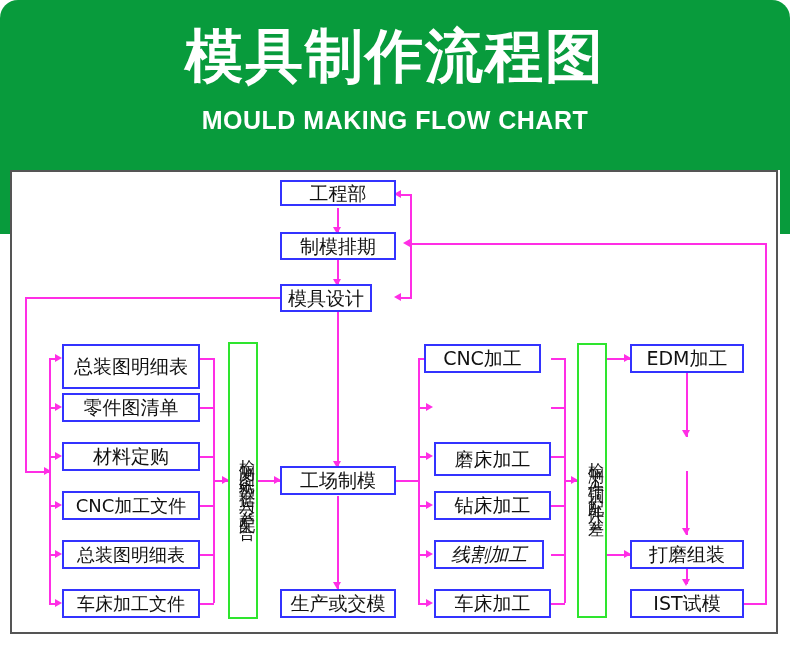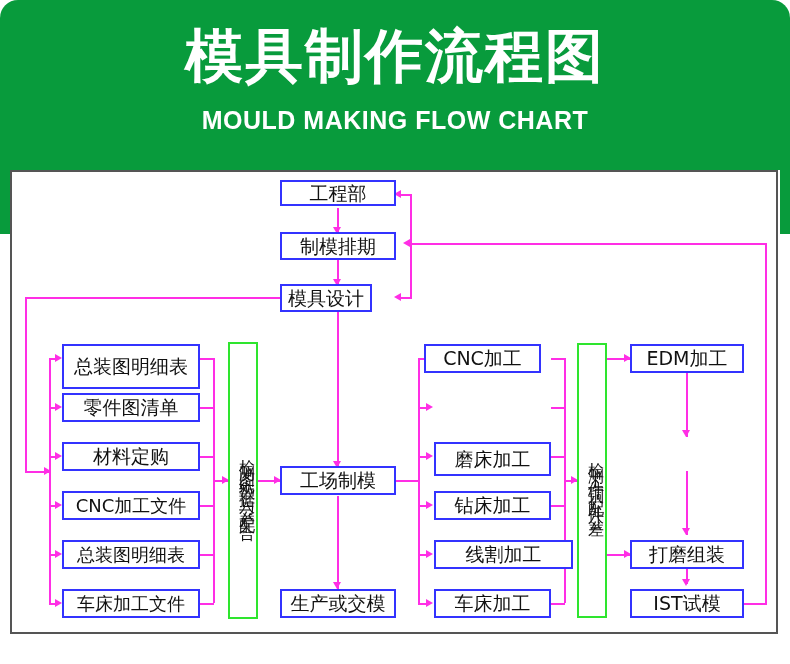--- a/index.html
+++ b/index.html
@@ -196,21 +196,21 @@
   <div class="node small" style="left:62px;top:589px;width:138px;height:29px;">车床加工文件</div>
 
   <div class="node vert" style="left:228px;top:342px;width:30px;height:277px;">检测图纸数据与公差配合</div>
 
   <div class="node" style="left:280px;top:466px;width:116px;height:29px;">工场制模</div>
   <div class="node" style="left:280px;top:589px;width:116px;height:29px;">生产或交模</div>
 
   <div class="node" style="left:424px;top:344px;width:117px;height:29px;">CNC加工</div>
   <div class="node" style="left:434px;top:442px;width:117px;height:34px;">磨床加工</div>
   <div class="node" style="left:434px;top:491px;width:117px;height:29px;">钻床加工</div>
-  <div class="node" style="left:434px;top:540px;width:139px;height:29px;">线割加工</div>
+  <div class="node" style="left:434px;top:540px;width:110px;height:29px;font-style:italic;">线割加工</div>
   <div class="node" style="left:434px;top:589px;width:117px;height:29px;">车床加工</div>
 
   <div class="node vert" style="left:577px;top:343px;width:30px;height:275px;">检测工件铜公配件公差</div>
 
   <div class="node" style="left:630px;top:344px;width:114px;height:29px;">EDM加工</div>
   <div class="node" style="left:630px;top:540px;width:114px;height:29px;">打磨组装</div>
   <div class="node" style="left:630px;top:589px;width:114px;height:29px;">IST试模</div>
 
 </div>
 

